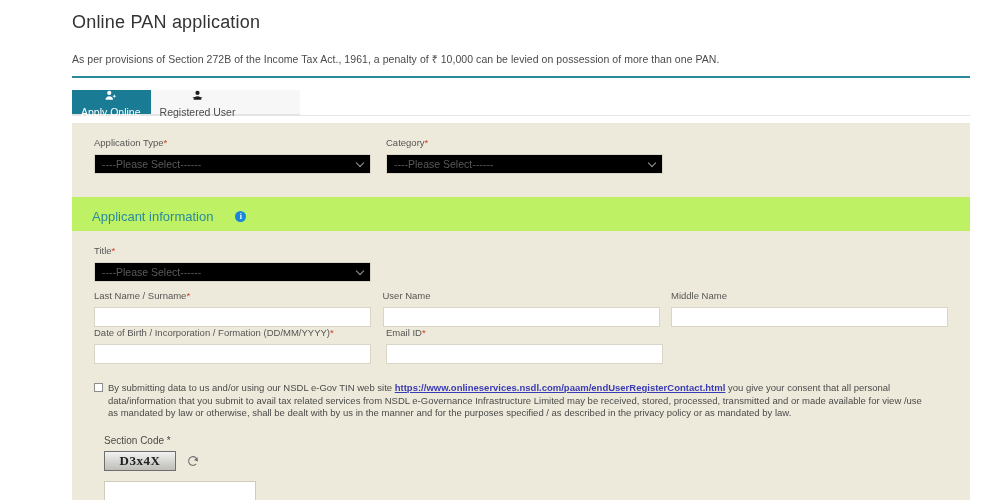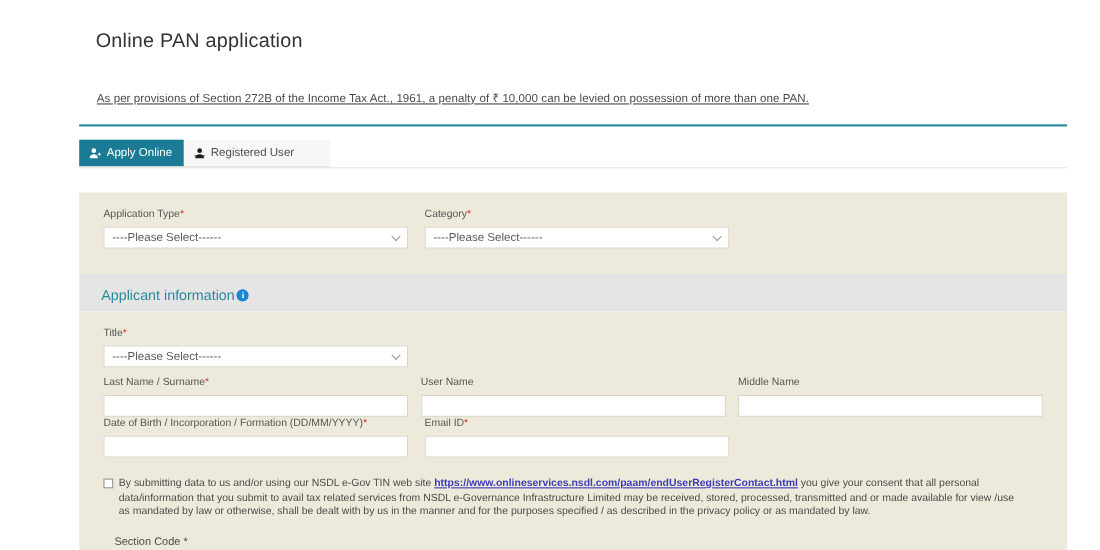--- a/index.html
+++ b/index.html
@@ -28,32 +28,31 @@
     top: 0;
     width: 898px;
   }
 
   
   .page-title {
     font-size: 18px;
     font-weight: 400;
     color: #333333;
     letter-spacing: .2px;
-    margin: 15px;
+    margin: 0;
     padding-top: 11px;
     line-height: 22px;
   }
   .notice {
     font-size: 10.5px;
     color: #4a4a4a;
     line-height: 14px;
-    margin: 16px;
+    margin: 0;
     padding-top: 19px;
     letter-spacing: .05px;
-    text-decoration: underline;
   }
   .rule {
     margin-top: 10px;
     height: 2px;
     background: #2a8a9c;
     width: 898px;
   }
 
   
   .tabs {
@@ -67,57 +66,58 @@
   }
   .tab {
     display: flex;
     align-items: center;
     gap: 5px;
     font-size: 10.5px;
     padding: 0 10px 0 9px;
     cursor: pointer;
     color: #4d4d4d;
     white-space: nowrap;
+    flex-direction: column;
   }
   .tab.active {
     background: #1a7b95;
     color: #ffffff;
   }
   .tab-ico { display: inline-flex; align-items: center; }
   .tabs-underline {
     width: 898px;
     height: 1px;
     background: #e6e6e6;
     margin-top: 0px;
   }
 
   
   .panel {
     background: #eeeadb;
     width: 898px;
     box-sizing: border-box;
   }
   .panel-top {
-    margin-top: 22px;
+    margin-top: 7px;
     padding: 14px 22px 18px 22px;
     height: 74px;
   }
   .panel-main {
     margin-top: 0;
     padding: 14px 22px 10px 22px;
   }
 
   .section-head {
     padding: 12px 0 7px 20px;
     font-size: 13px;
     color: #2a8a9c;
     display: flex;
     align-items: center;
-    gap: 2px;
-    background: #e5e5e5;
+    gap: 22px;
+    background: #bef264;
     width: 898px;
     box-sizing: border-box;
   }
   .info-badge {
     display: inline-block;
     width: 11px; height: 11px;
     border-radius: 50%;
     background: #1a86d8;
     color: #fff;
     font-size: 8px;
@@ -146,21 +146,21 @@
     width: 277px;
     height: 20px;
   }
   select.sel, .sel-fake {
     -webkit-appearance: none;
     appearance: none;
     width: 277px;
     height: 20px;
     box-sizing: border-box;
     border: 1px solid #d9d6c8;
-    background: #ffffff;
+    background: #000000;
     font-size: 10.5px;
     color: #5a5a5a;
     padding: 0 18px 0 7px;
     font-family: "Liberation Sans", sans-serif;
     line-height: 18px;
     border-radius: 0;
   }
   .chev {
     position: absolute;
     right: 7px; top: 6px;

